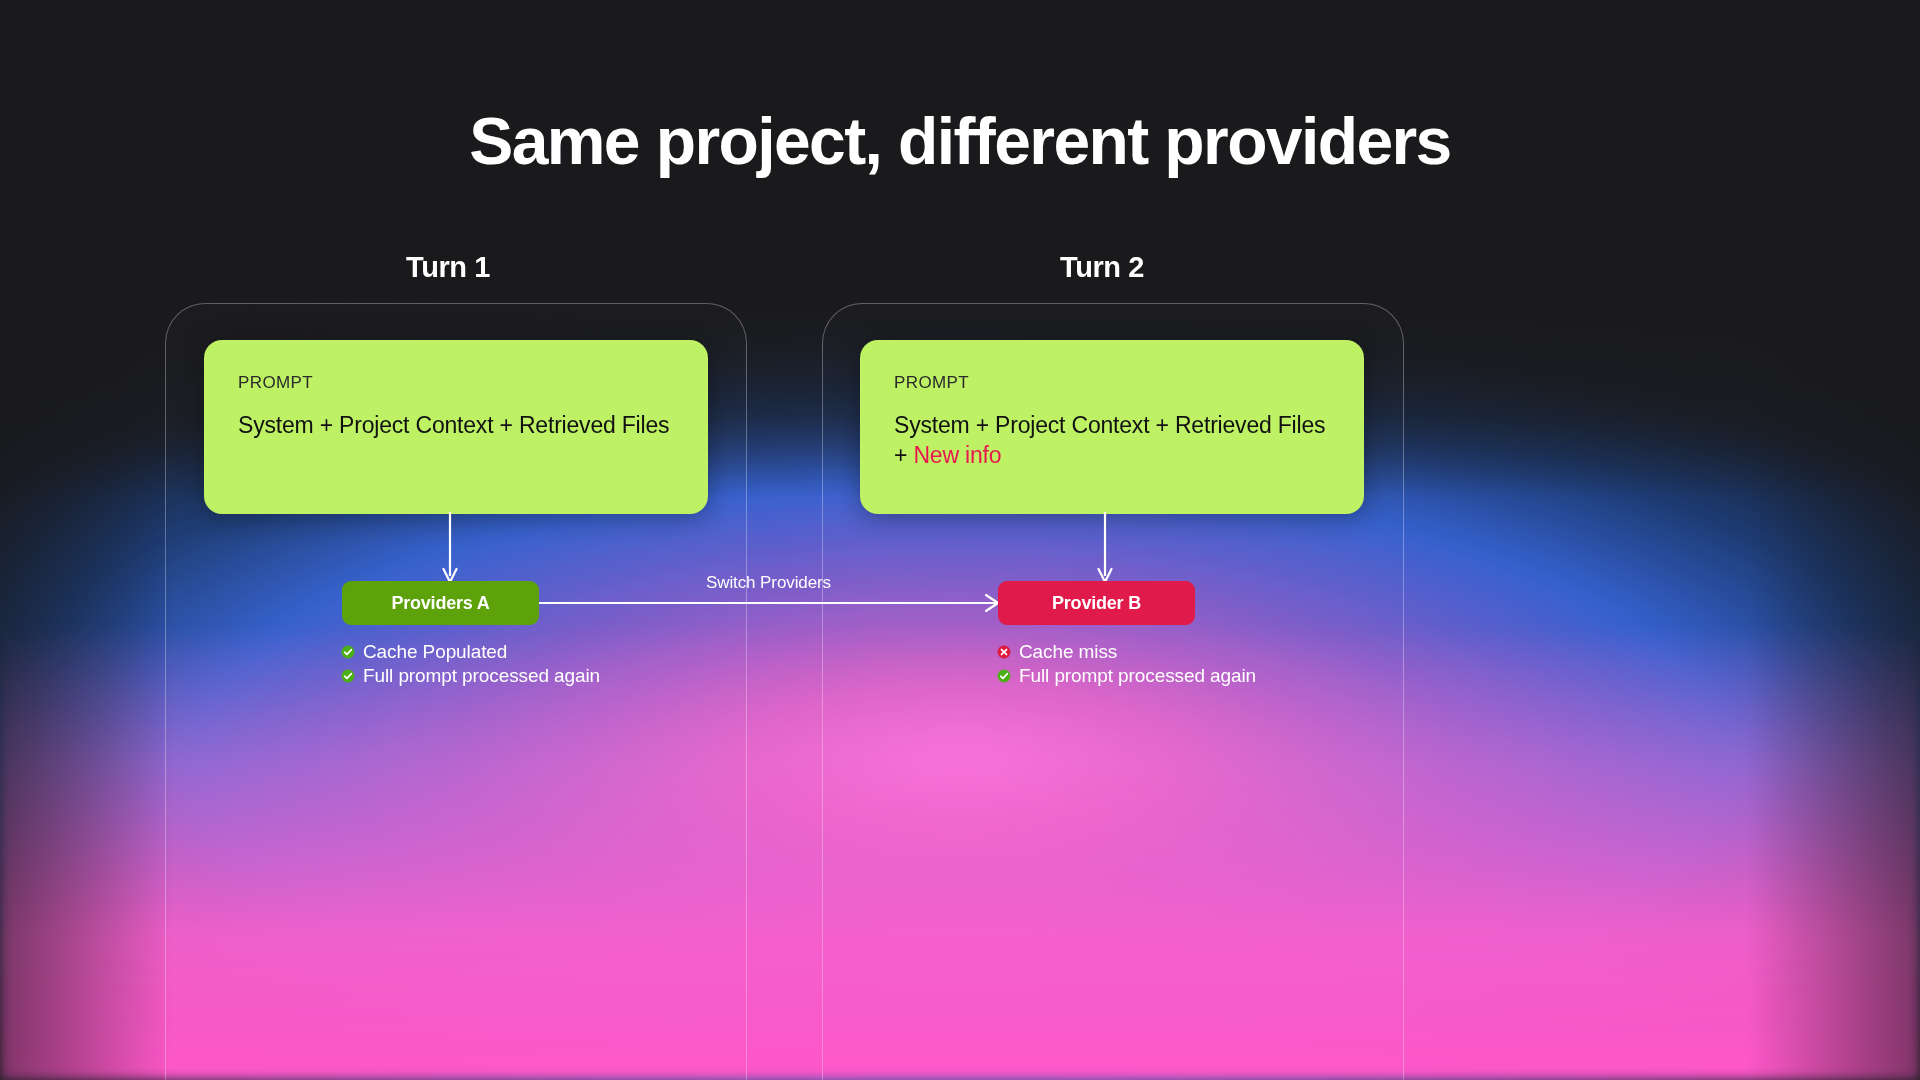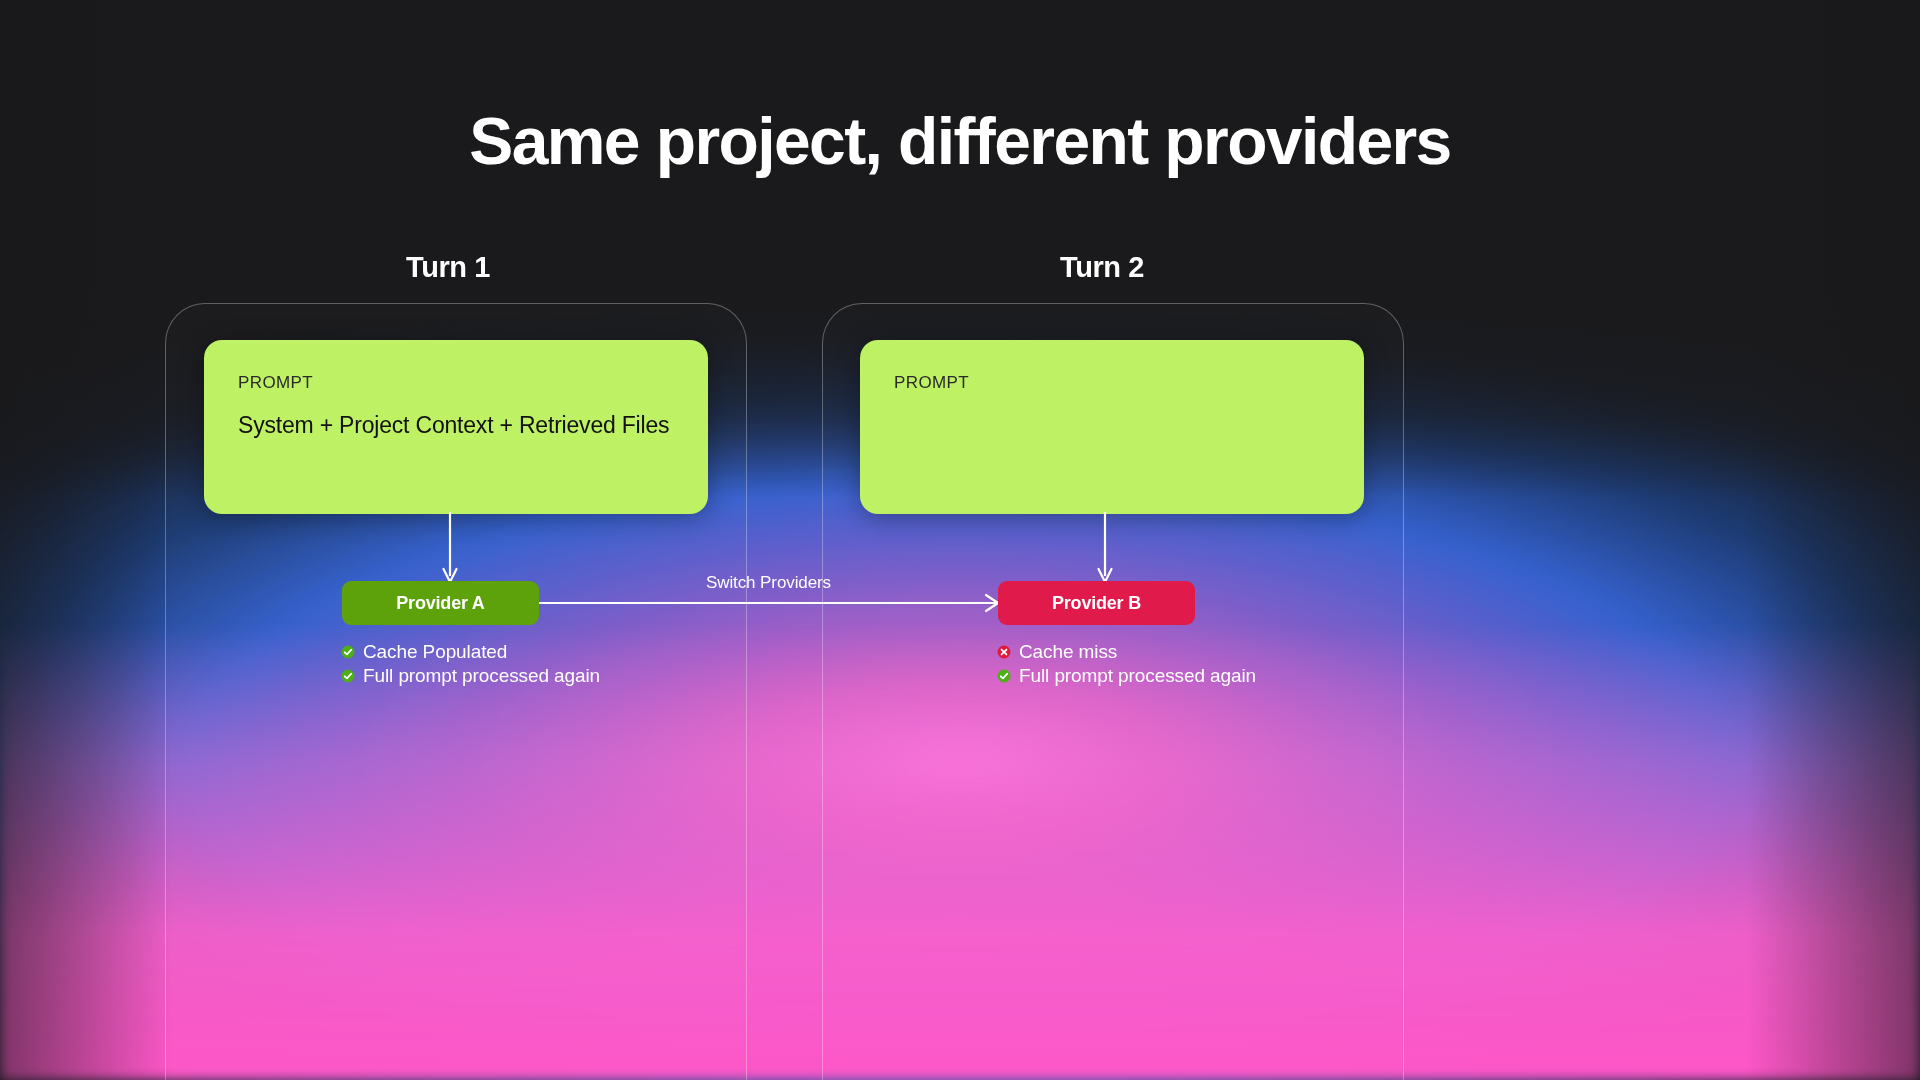--- a/index.html
+++ b/index.html
@@ -236,20 +236,23 @@
 
   <div class="prompt-card left">
     <div class="prompt-kicker">PROMPT</div>
     <div class="prompt-body">
       <span>System + Project Context + Retrieved Files</span>
     </div>
   </div>
 
   <div class="prompt-card right">
     <div class="prompt-kicker">PROMPT</div>
+    <div class="prompt-body">
+      <span>System + Project Context + Retrieved Files + </span><span class="hl-new">New info</span>
+    </div>
   </div>
 
   <svg class="arrow-down left" viewBox="0 0 16 72">
     <line x1="8" y1="0" x2="8" y2="64" stroke="#ffffff" stroke-width="2.2"></line>
     <polyline points="1.5,57 8,70 14.5,57" fill="none" stroke="#ffffff" stroke-width="2.2" stroke-linecap="round" stroke-linejoin="round"></polyline>
   </svg>
 
   <svg class="arrow-down right" viewBox="0 0 16 72">
     <line x1="8" y1="0" x2="8" y2="64" stroke="#ffffff" stroke-width="2.2"></line>
     <polyline points="1.5,57 8,70 14.5,57" fill="none" stroke="#ffffff" stroke-width="2.2" stroke-linecap="round" stroke-linejoin="round"></polyline>
@@ -291,16 +294,16 @@
     </div>
     <div class="status-item">
       <svg class="status-icon" viewBox="0 0 16 16">
         <circle cx="8" cy="8" r="7.4" fill="#4caf16"></circle>
         <polyline points="4.3,8.3 6.8,10.8 11.8,5.3" fill="none" stroke="#ffffff" stroke-width="2" stroke-linecap="round" stroke-linejoin="round"></polyline>
       </svg>
       <span class="status-text">Full prompt processed again</span>
     </div>
   </div>
 
-  <div class="provider a">Provider A</div>
+  <div class="provider a">Providers A</div>
   <div class="provider b">Provider B</div>
 
 </div>
 
 </body></html>

